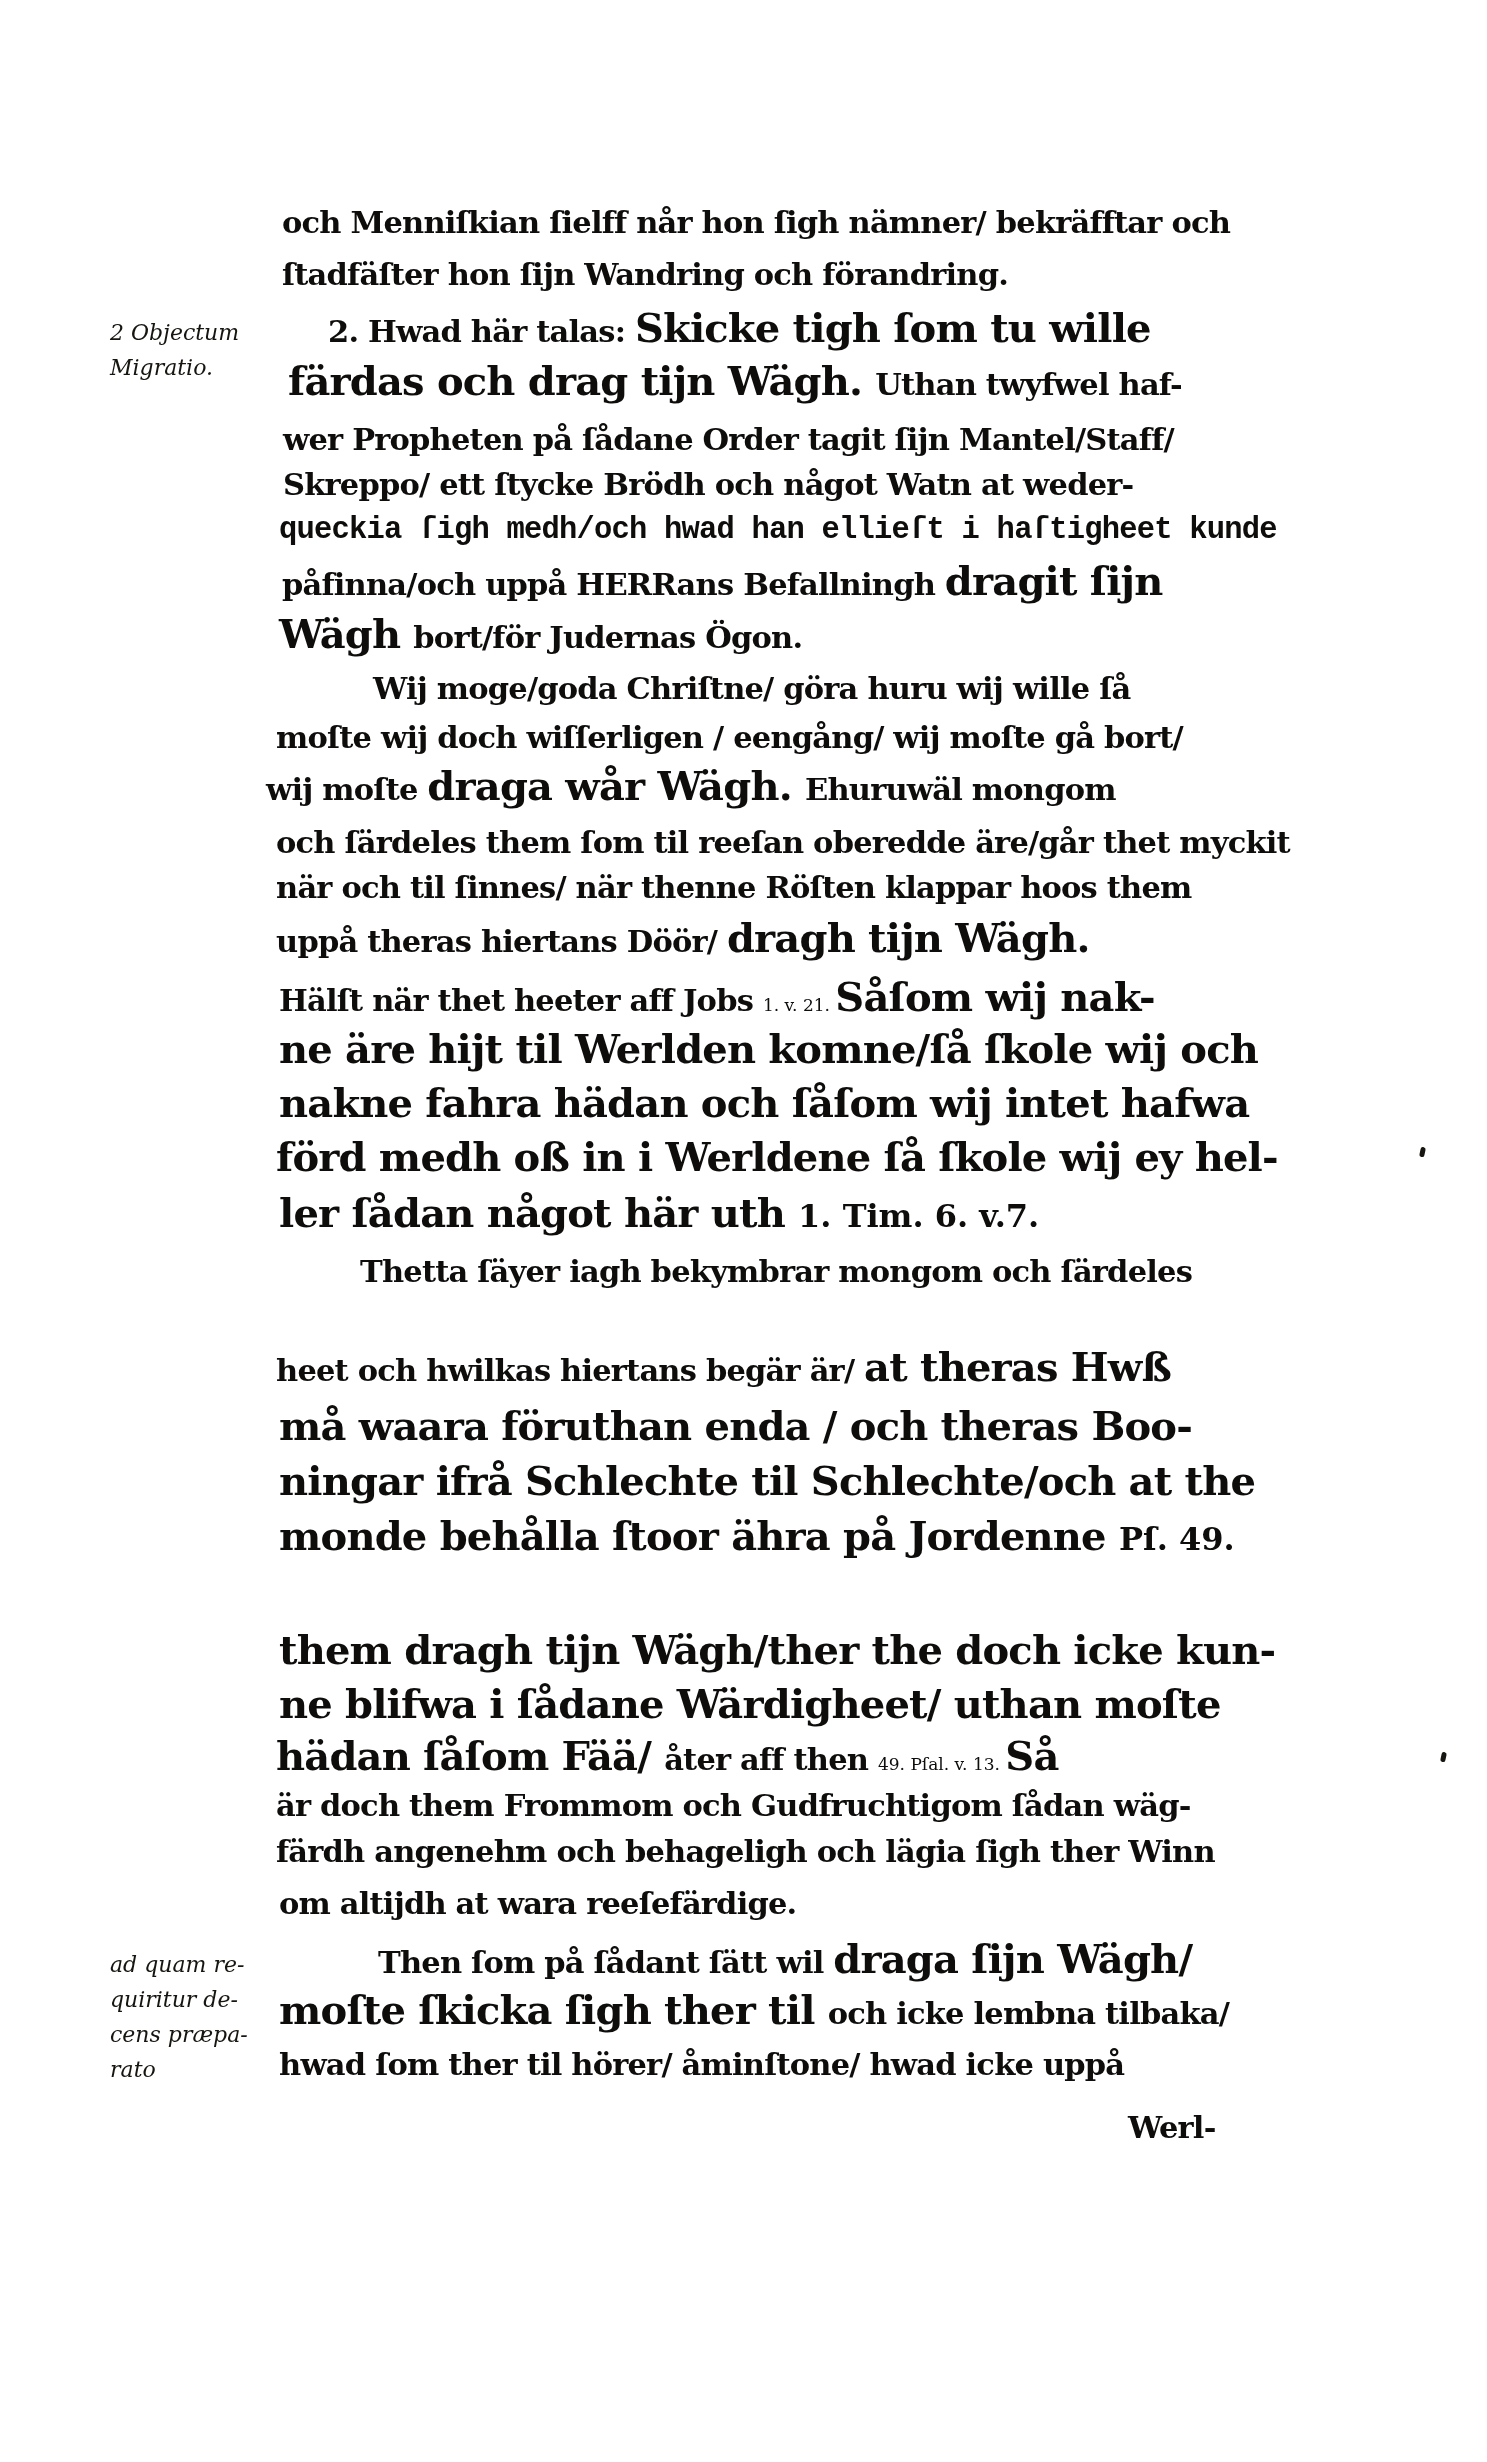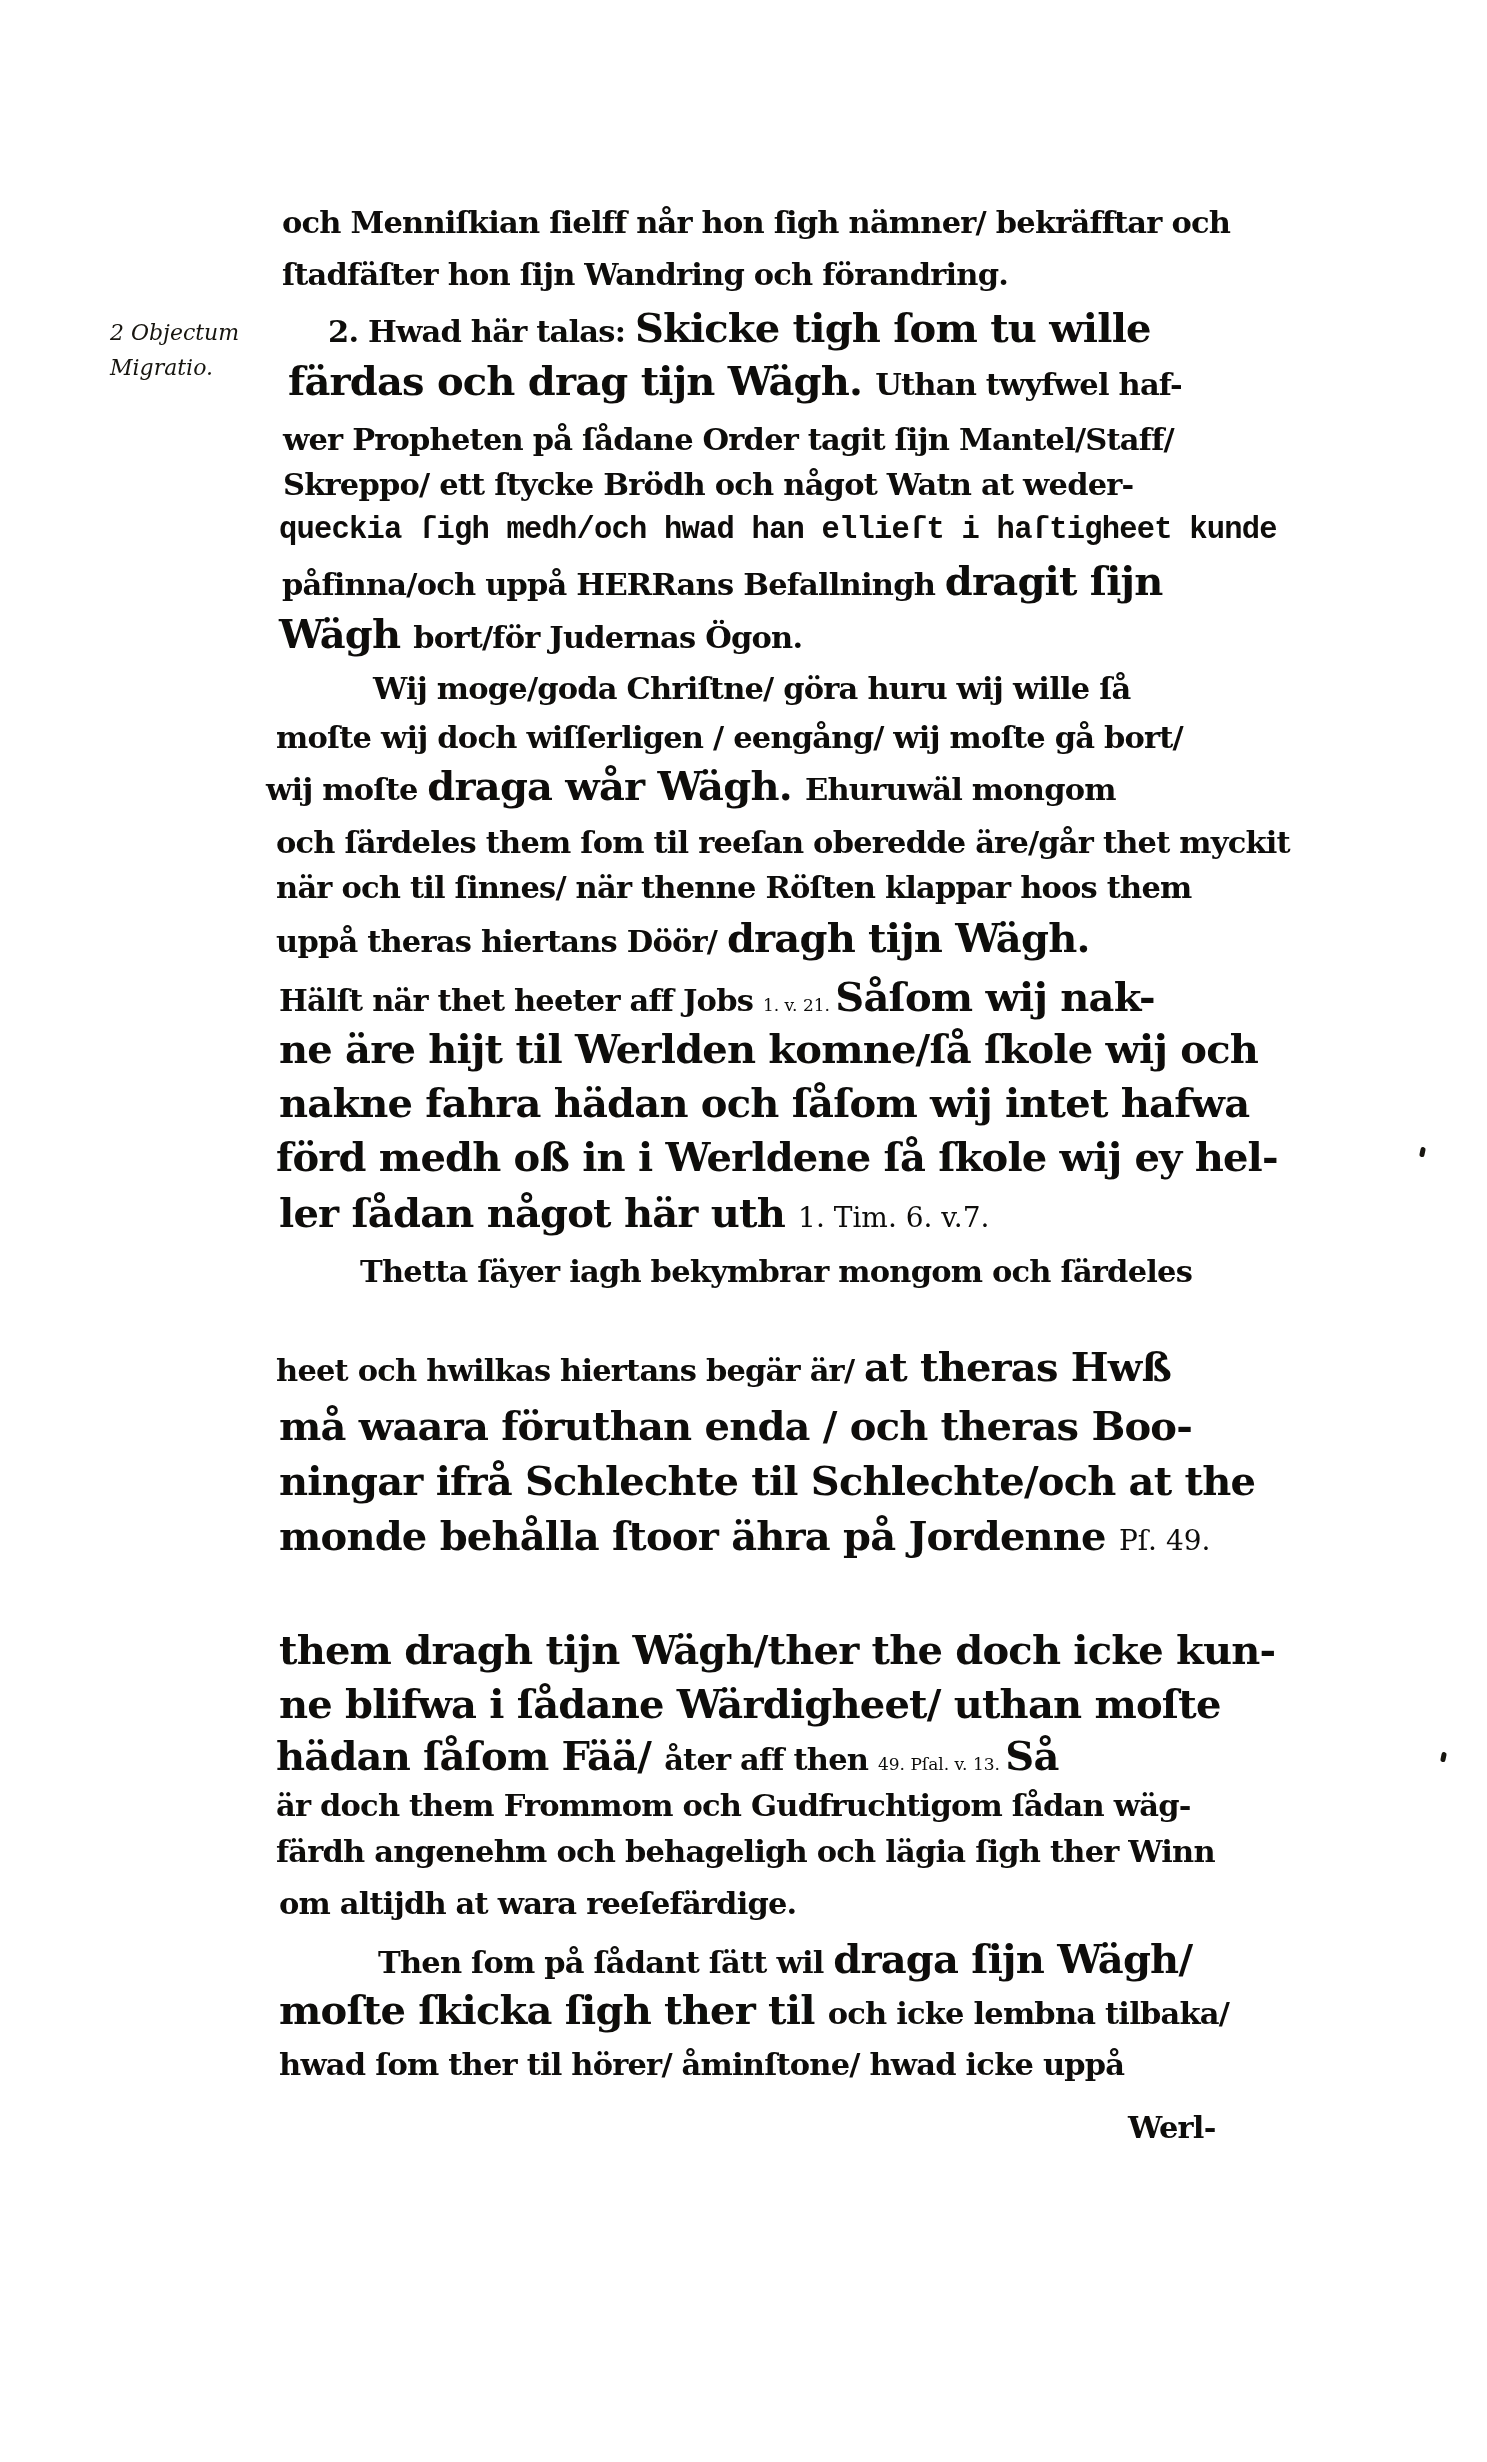--- a/index.html
+++ b/index.html
@@ -14,21 +14,21 @@
   .line{
     position:absolute;
     white-space:nowrap;
     line-height:1;
   }
   
   .bln{font-weight:bold;font-size:30.5px;letter-spacing:-0.8px;}
   .bll{font-weight:bold;font-size:40px;letter-spacing:-0.8px;}
   
   .ron{font-weight:normal;font-size:17px;letter-spacing:0;}
-  .rol{font-weight:normal;font-size:28px;letter-spacing:0;margin-top:36px;}
+  .rol{font-weight:bold;font-size:32px;letter-spacing:0;margin-top:36px;}
   .margin-note{
     position:absolute;
     font-style:italic;
     font-weight:normal;
     font-size:22px;
     line-height:35px;
     white-space:nowrap;
     color:#17150f;
   }
   .speck{
@@ -75,16 +75,22 @@
     <div class="line" style="left: 276px; top: 1790px;"><span class="bln">är doch them Frommom och Gudfruchtigom ſådan wäg-</span></div>
     <div class="line" style="left: 276px; top: 1836px;"><span class="bln">färdh angenehm och behageligh och lägia ſigh ther Winn</span></div>
     <div class="line" style="left: 279px; top: 1888px;"><span class="bln">om altijdh at wara reeſefärdige.</span></div>
     <div class="line" style="left: 378px; top: 1939px;"><span class="bln">Then ſom på ſådant ſätt wil </span><span class="bll">draga ſijn Wägh/</span></div>
     <div class="line" style="left: 279px; top: 1990px;"><span class="bll">moſte ſkicka ſigh ther til </span><span class="bln">och  icke  lembna  tilbaka/</span></div>
     <div class="line" style="left: 279px; top: 2049px;"><span class="bln">hwad ſom ther til hörer/   åminſtone/   hwad icke  uppå</span></div>
     <div class="margin-note" style="left: 110px; top: 315px;">
       <div>2 Objectum</div>
       <div>Migratio.</div>
     </div>
+    <div class="margin-note" style="left: 110px; top: 1947px;">
+      <div>ad quam re-</div>
+      <div>quiritur de-</div>
+      <div>cens præpa-</div>
+      <div>rato</div>
+    </div>
     <div class="speck" style="left: 1420px; top: 1147px;"></div>
     <div class="speck" style="left: 1441px; top: 1752px;"></div>
   </div>
 
 
 </body></html>

